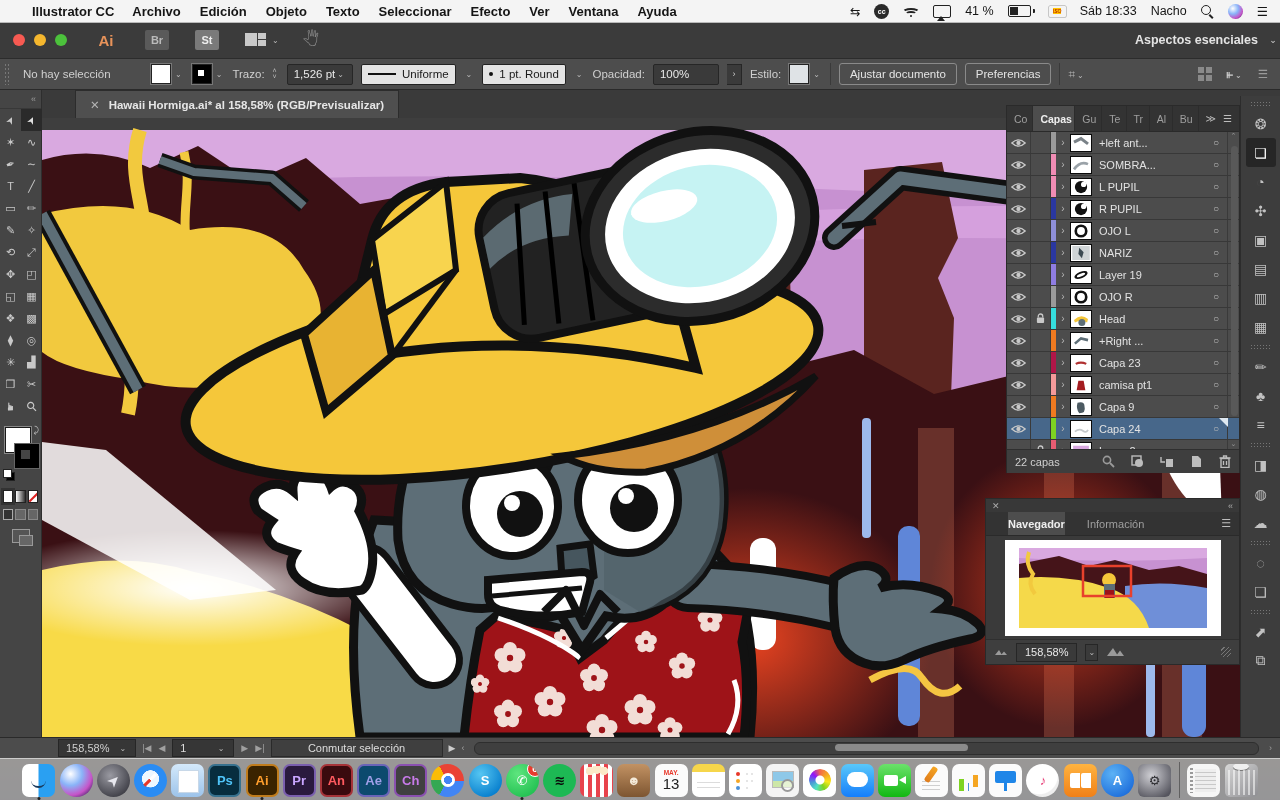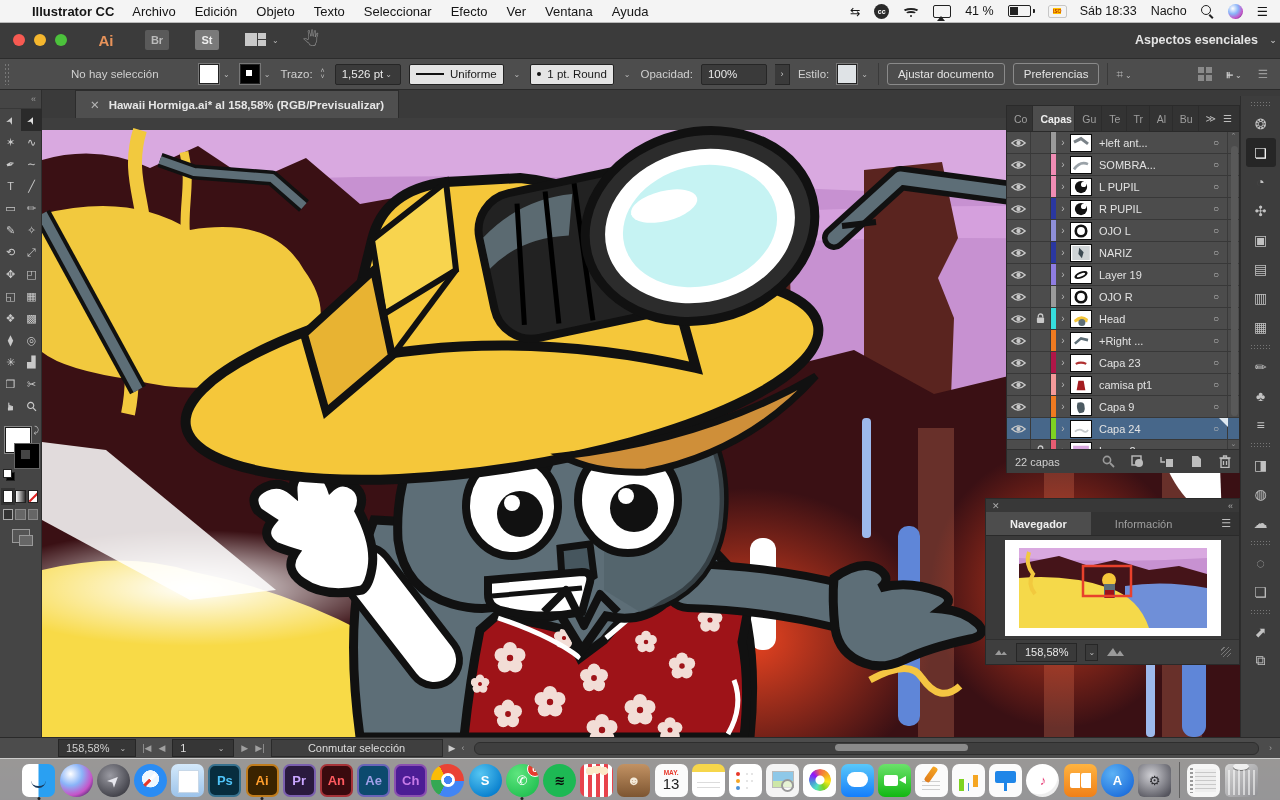--- a/index.html
+++ b/index.html
@@ -3,21 +3,21 @@
 <meta charset="utf-8">
 <style>
   html,body{margin:0;padding:0;width:1280px;height:800px;overflow:hidden;background:#111;
     font-family:"Liberation Sans","DejaVu Sans",sans-serif;-webkit-font-smoothing:antialiased;}
   .abs{position:absolute;}
   
   #menubar{left:0;top:0;width:1280px;height:22px;background:#f4f4f4;display:flex;align-items:center;
     font-size:13px;color:#151515;border-bottom:1px solid #b9b9b9;z-index:50;}
   #menubar .apple{font-size:14px;margin:0 18px 0 14px;}
   #menubar .appname{font-weight:bold;margin-right:18px;}
-  .menu-item{margin-right:19px;white-space:nowrap;}
+  .menu-item{margin-right:19px;white-space:nowrap;font-weight:bold;}
   #mb-right{margin-left:auto;display:flex;align-items:center;gap:14px;padding-right:12px;font-size:12.5px;}
   .mbicon{display:inline-flex;align-items:center;justify-content:center;height:16px;}
   .wifi{width:16px;height:12px;position:relative;}
   .wifi i{position:absolute;left:50%;bottom:0;transform:translateX(-50%);border:2px solid #222;border-bottom:none;border-left-color:transparent;border-right-color:transparent;border-radius:50% 50% 0 0;}
   .wifi i:nth-child(1){width:14px;height:7px;}
   .wifi i:nth-child(2){width:8px;height:4px;}
   .wifi i:nth-child(3){width:2px;height:2px;background:#222;border:none;border-radius:50%;}
   .airplay{width:16px;height:11px;border:1.5px solid #222;border-radius:2px;position:relative;}
   .airplay::after{content:"";position:absolute;left:3px;bottom:-4px;border-left:4px solid transparent;border-right:4px solid transparent;border-bottom:5px solid #222;}
   .batt{display:flex;align-items:center;gap:2px;}
@@ -138,21 +138,21 @@
   .lsb{width:11px;align-self:stretch;border-left:1px solid #3a3a3a;color:#999;font-size:7px;text-align:center;}
   .selmark{position:absolute;right:11px;top:0;width:0;height:0;border-top:9px solid #dfe8f0;border-left:9px solid transparent;}
   #lscroll{position:absolute;right:1px;top:14px;width:7px;height:270px;background:#595959;border-radius:4px;}
   #lfooter{height:23px;display:flex;align-items:center;padding:0 8px;gap:16px;border-top:1px solid #2f2f2f;background:#3e3e3e;}
   #lfooter .cnt{margin-right:auto;color:#cfcfcf;}
   #lfooter svg{display:block;}
   
   #navigator{left:985px;top:498px;width:255px;height:167px;background:#424242;border:1px solid #2a2a2a;z-index:8;color:#d6d6d6;font-size:11px;box-sizing:border-box;}
   #navhead{height:13px;background:#383838;display:flex;align-items:center;justify-content:space-between;padding:0 6px;color:#aaa;font-size:9px;}
   #navtabs{height:23px;background:#333;display:flex;border-bottom:1px solid #2a2a2a;}
-  .ntab{padding:0 24px;display:flex;align-items:center;color:#9f9f9f;font-size:11px;}
+  .ntab{padding:0 0;display:flex;align-items:center;color:#9f9f9f;font-size:11px;margin-left:22px;}
   .ntab.active{background:#4d4d4d;color:#efefef;font-weight:bold;}
   #navtabs .lmore{margin-left:auto;padding:0 8px;display:flex;align-items:center;color:#bdbdbd;}
   #navthumbwrap{height:103px;background:#3a3a3a;display:flex;align-items:center;justify-content:center;}
   #navfoot{height:24px;display:flex;align-items:center;gap:8px;padding:0 8px;background:#3e3e3e;border-top:1px solid #2f2f2f;}
   #navzoom{background:#3a3a3a;border:1px solid #262626;height:17px;display:flex;align-items:center;padding:0 8px;color:#e8e8e8;}
   .mtn{color:#9a9a9a;}
   #navgrip{margin-left:auto;width:10px;height:10px;background:repeating-linear-gradient(135deg,transparent 0 2px,#777 2px 3px);}
   
   #statusbar{left:0;top:737px;width:1280px;height:21px;background:#4c4c4c;border-top:1px solid #2a2a2a;display:flex;align-items:center;
     color:#cfcfcf;font-size:11px;gap:6px;box-sizing:border-box;padding-left:58px;z-index:5;}
@@ -182,21 +182,21 @@
   .app-safari{border-radius:50%;background:radial-gradient(circle at 50% 45%,#eef7ff 0 34%,#2a8cf4 36% 72%,#1668c8 100%);}
   .app-safari::after{content:"";position:absolute;left:50%;top:50%;width:16px;height:3px;transform:translate(-50%,-50%) rotate(-45deg);
     background:linear-gradient(90deg,#e8382a 0 50%,#fff 50%);}
   .app-mail{background:linear-gradient(#d4e9fb,#9cc3ea);}
   .app-mail::after{content:"";position:absolute;left:7px;top:6px;width:19px;height:21px;background:#fff;border:1px solid #c8d8e8;}
   .app-photoshop{background:#072d3e;border:2px solid #37718e;color:#4fc3f7;}
   .app-illustrator{background:#3a2300;border:2px solid #c07c1c;color:#ff9e2c;}
   .app-premiere{background:#2a1a3e;border:2px solid #7a5fae;color:#c9a6ff;}
   .app-animate{background:#3a0a0e;border:2px solid #a63338;color:#ff5a5f;}
   .app-after-effects{background:#0c4a6e;border:2px solid #6a64b8;color:#9f9fe8;}
-  .app-character-animator{background:#4c1d95;border:2px solid #8a50b0;color:#c77ae8;}
+  .app-character-animator{background:#404040;border:2px solid #8a50b0;color:#c77ae8;}
   .app-chrome{border-radius:50%;background:conic-gradient(from -30deg,#ea4335 0 120deg,#4285f4 120deg 240deg,#34a853 240deg 300deg,#fbbc05 300deg 360deg);}
   .app-chrome::after{content:"";position:absolute;left:50%;top:50%;transform:translate(-50%,-50%);width:14px;height:14px;border-radius:50%;
     background:radial-gradient(circle,#4285f4 0 40%,#fff 44%);}
   .app-skype{border-radius:50%;background:radial-gradient(circle at 35% 30%,#56c6f2,#0078ca 85%);color:#fff;font-size:17px;}
   .app-whatsapp{border-radius:50%;background:radial-gradient(circle at 35% 30%,#5ee57e,#1ebe4f 85%);color:#fff;}
   .app-spotify{border-radius:50%;background:#1db954;color:#0a0a0a;font-size:15px;letter-spacing:-1px;}
   .app-popcorn-time{background:repeating-linear-gradient(90deg,#e8434c 0 4px,#fff 4px 8px);}
   .app-popcorn-time::before{content:"";position:absolute;left:4px;top:2px;right:4px;height:9px;border-radius:6px;
     background:radial-gradient(circle at 6px 5px,#fbe9c8 4px,transparent 4.5px),radial-gradient(circle at 13px 3px,#fbe9c8 4.5px,transparent 5px),radial-gradient(circle at 20px 5px,#fbe9c8 4px,transparent 4.5px);}
   .app-contacts{background:linear-gradient(#c29263,#7d5531);color:#f4ead9;font-size:15px;}
@@ -297,21 +297,21 @@
     </span>
   <span class="tb-rot" data-name="gpu-performance-icon">🖑︎</span>
   <span id="workspace" data-name="workspace-switcher">
     <span data-name="workspace-label">Aspectos esenciales</span>
     <span class="chev" data-name="chevron-down-icon">⌄</span>
   </span>
 </div>
 
 <div id="controlbar" class="abs" data-name="control-bar">
   <span class="grip" data-name="panel-grip"></span>
-  <span class="cb-label" style="width:120px;margin-left:48px;" data-name="selection-status">No hay selección</span>
+  <span class="cb-label" style="width:120px;" data-name="selection-status">No hay selección</span>
   <span class="swpair" data-name="fill-color-control">
       <span class="sw fillw" data-name="fill-swatch"></span>
       <span class="chevbtn" data-name="chevron-down-icon">⌄</span>
     </span>
   <span class="swpair" data-name="stroke-color-control">
       <span class="sw strokeb" data-name="stroke-swatch"></span>
       <span class="chevbtn" data-name="chevron-down-icon">⌄</span>
     </span>
   <span class="cb-label u" data-name="stroke-weight-label">Trazo:</span>
   <span class="stepper" data-name="stroke-weight-stepper">

